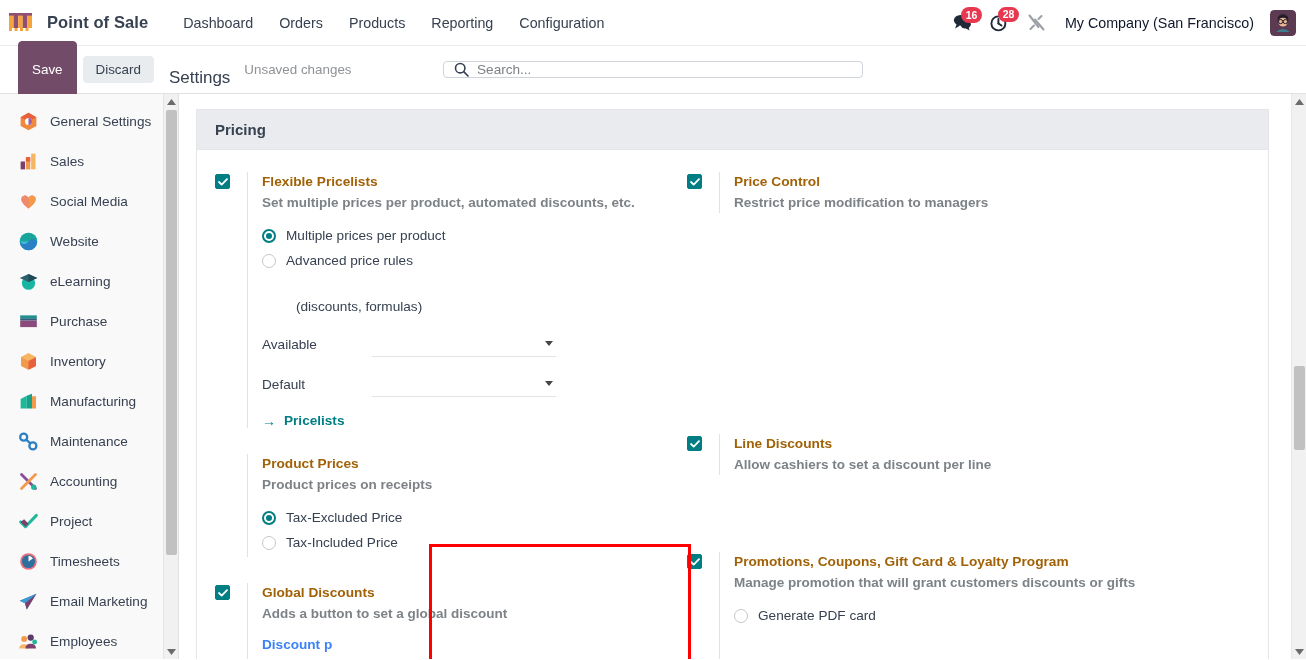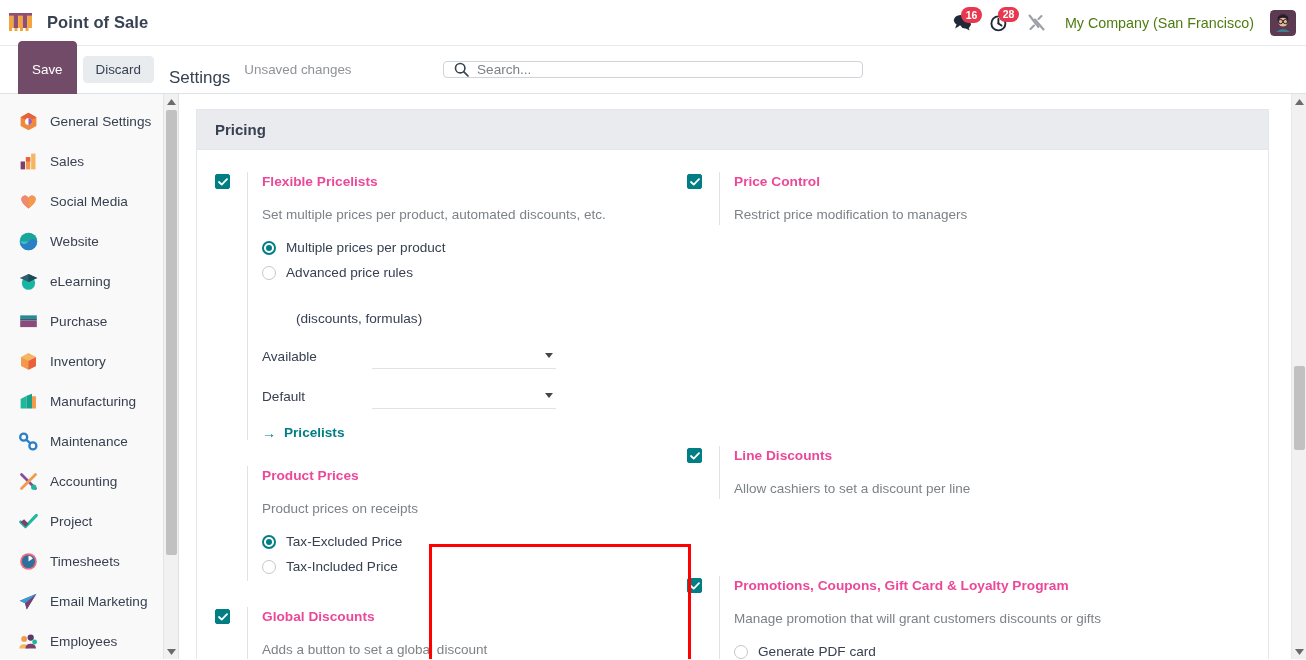--- a/index.html
+++ b/index.html
@@ -62,21 +62,21 @@
     font-size: 10.5px;
     font-weight: 700;
     line-height: 1;
     padding: 2.5px 4.5px;
     border-radius: 9px;
     min-width: 18px;
     text-align: center;
   }
   .company-name {
     font-size: 14.3px;
-    color: #4d7c0f;
+    color: #0f172a;
     padding: 4px 10px;
     cursor: pointer;
     white-space: nowrap;
   }
   .avatar {
     width: 26px; height: 26px;
     border-radius: 4px;
     margin-left: 6px;
     overflow: hidden;
     cursor: pointer;
@@ -247,28 +247,29 @@
     cursor: pointer;
     display: flex;
     align-items: center;
     justify-content: center;
   }
   .cb.on { background: #017e84; border: 1px solid #017e84; }
   .setting-text { margin-left: 17px; border-left: 1px solid #dfe2e6; padding-left: 14px; }
   .setting-title {
     font-size: 13.7px;
     font-weight: 700;
-    color: #ec4899;
+    color: #a16207;
     line-height: 1.45;
   }
   .setting-desc {
     font-size: 13.5px;
     color: #7d8287;
     line-height: 1.5;
-    margin-top: 13px;
+    margin-top: 1px;
+    font-weight: bold;
   }
   .setting-extra { margin-top: 13px; }
   
   .radio-row {
     display: flex;
     align-items: flex-start;
     margin-bottom: 4px;
     cursor: pointer;
   }
   .radio {
@@ -371,20 +372,27 @@
     <svg class="pos-logo" viewBox="0 0 30 22">
       <rect x="1" y="3" width="4.6" height="13" fill="#f5a43c"></rect>
       <rect x="5.6" y="3" width="4.6" height="13" fill="#8f4e73"></rect>
       <rect x="10.2" y="3" width="4.6" height="13" fill="#f5a43c"></rect>
       <rect x="14.8" y="3" width="4.6" height="13" fill="#8f4e73"></rect>
       <rect x="19.4" y="3" width="4.6" height="13" fill="#f5a43c"></rect>
       <rect x="1" y="1" width="23" height="2.6" fill="#8f4e73"></rect>
       <path d="M1 16 h3 v3 h-3z M6.5 16 h3 v3 h-3z M12 16 h3 v3 h-3z M17.5 16 h3 v3 h-3z" fill="#f5a43c"></path>
     </svg>
     <span class="brand-name">Point of Sale</span>
+  </div>
+  <div class="nav-links">
+    <span class="nav-link">Dashboard</span>
+    <span class="nav-link">Orders</span>
+    <span class="nav-link">Products</span>
+    <span class="nav-link">Reporting</span>
+    <span class="nav-link">Configuration</span>
   </div>
   <div class="nav-right">
     <div class="nav-icon-wrap">
       <svg width="19" height="17" viewBox="0 0 19 17">
         <ellipse cx="7.5" cy="6.3" rx="6.6" ry="5.2" fill="#1f2937"></ellipse>
         <path d="M3.5 10.2 L2.2 14.4 L7 11.6 Z" fill="#1f2937"></path>
         <ellipse cx="12.6" cy="10.2" rx="5.3" ry="4.2" fill="#1f2937"></ellipse>
         <path d="M15.5 13.2 L16.6 16.6 L12.6 14.3 Z" fill="#1f2937"></path>
       </svg>
       <span class="badge">16</span>

